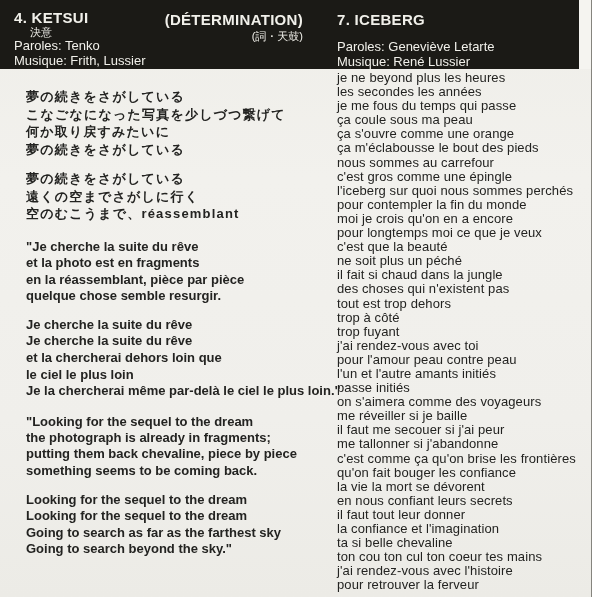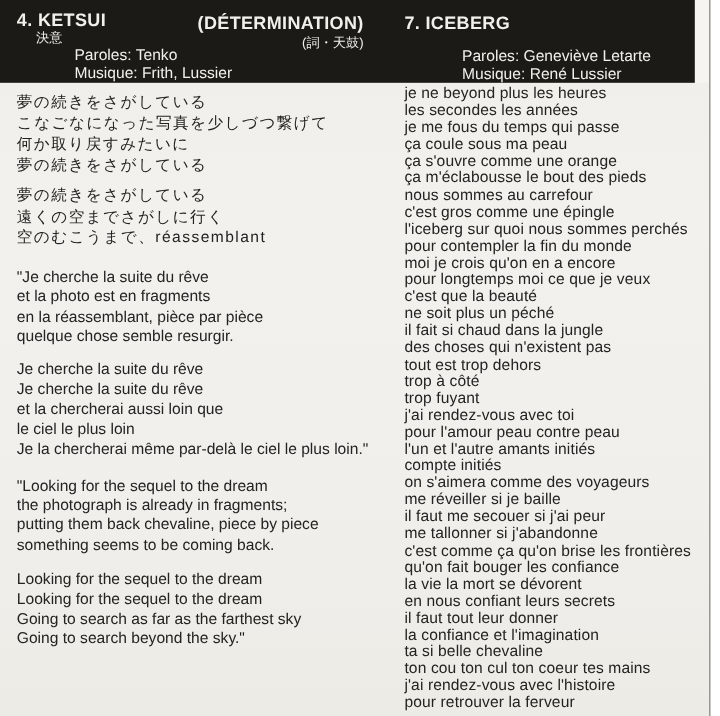--- a/index.html
+++ b/index.html
@@ -17,39 +17,39 @@
     position:absolute; left:0; top:0;
     width:579px; height:69px;
     background: var(--band-bg, #1b1a16);
     color: var(--band-text, #f1f0ea);
   }
   .h-left { position:absolute; left:14px; top:11px; line-height:14px; }
   .h-center { position:absolute; left:150px; top:13px; width:153px; text-align:right; line-height:14px; }
   .h-right { position:absolute; left:337px; top:13px; line-height:14px; }
   .track-title { font-size:15px; font-weight:bold; letter-spacing:0.3px; }
   .title-jp { font-size:11px; margin-left:16px; line-height:14px; }
-  .credit { font-size:13px; line-height:14.5px;margin-left:48px; }
+  .credit { font-size:13px; line-height:14.5px; }
   .credit-jp { font-size:11px; margin-top:2px; }
   .h-right .credits { margin-top:13px; }
 
   
   .edge-line { position:absolute; left:591px; top:0; width:2px; height:597px; background:#85847e; }
   .edge-right { position:absolute; left:593px; top:0; width:7px; height:597px; background:#e6e5df; }
   .edge-top-gap { position:absolute; left:579px; top:0; width:12px; height:69px; background:#f5f4f0; }
 
   
   .col-left {
     position:absolute; left:14px; top:76px; width:322px;
     font-size:13px; white-space:nowrap;
   }
   .col-right {
     position:absolute; left:337px; top:71px; width:256px;
     font-size:13px; line-height:14.1px; white-space:nowrap; letter-spacing:0.1px;
   }
-  .stanza { margin:0; }
+  .stanza { margin:12px;font-weight:bold; }
   .stanza.jp { font-size:13px; line-height:17.5px; letter-spacing:1.2px; }
   .stanza.jp2 { margin-top:8px; }
   .stanza.fr  { line-height:16.6px; margin-top:16px; }
   .stanza.fr2 { margin-top:11px; }
   .stanza.en  { line-height:16.3px; margin-top:14px; }
   .stanza.en2 { margin-top:13px; }
   .line { white-space:nowrap; }
 </style>
 </head>
 <body>
@@ -91,21 +91,21 @@
       </div>
     <div class="stanza fr">
         <div class="line">"Je cherche la suite du rêve</div>
         <div class="line">et la photo est en fragments</div>
         <div class="line">en la réassemblant, pièce par pièce</div>
         <div class="line">quelque chose semble resurgir.</div>
       </div>
     <div class="stanza fr fr2">
         <div class="line">Je cherche la suite du rêve</div>
         <div class="line">Je cherche la suite du rêve</div>
-        <div class="line">et la chercherai aussi loin que</div>
+        <div class="line">et la chercherai dehors loin que</div>
         <div class="line">le ciel le plus loin</div>
         <div class="line">Je la chercherai même par-delà le ciel le plus loin."</div>
       </div>
     <div class="stanza en">
         <div class="line">"Looking for the sequel to the dream</div>
         <div class="line">the photograph is already in fragments;</div>
         <div class="line">putting them back chevaline, piece by piece</div>
         <div class="line">something seems to be coming back.</div>
       </div>
     <div class="stanza en en2">
@@ -132,21 +132,21 @@
       <div class="line">c'est que la beauté</div>
       <div class="line">ne soit plus un péché</div>
       <div class="line">il fait si chaud dans la jungle</div>
       <div class="line">des choses qui n'existent pas</div>
       <div class="line">tout est trop dehors</div>
       <div class="line">trop à côté</div>
       <div class="line">trop fuyant</div>
       <div class="line">j'ai rendez-vous avec toi</div>
       <div class="line">pour l'amour peau contre peau</div>
       <div class="line">l'un et l'autre amants initiés</div>
-      <div class="line">compte initiés</div>
+      <div class="line">passe initiés</div>
       <div class="line">on s'aimera comme des voyageurs</div>
       <div class="line">me réveiller si je baille</div>
       <div class="line">il faut me secouer si j'ai peur</div>
       <div class="line">me tallonner si j'abandonne</div>
       <div class="line">c'est comme ça qu'on brise les frontières</div>
       <div class="line">qu'on fait bouger les confiance</div>
       <div class="line">la vie la mort se dévorent</div>
       <div class="line">en nous confiant leurs secrets</div>
       <div class="line">il faut tout leur donner</div>
       <div class="line">la confiance et l'imagination</div>

